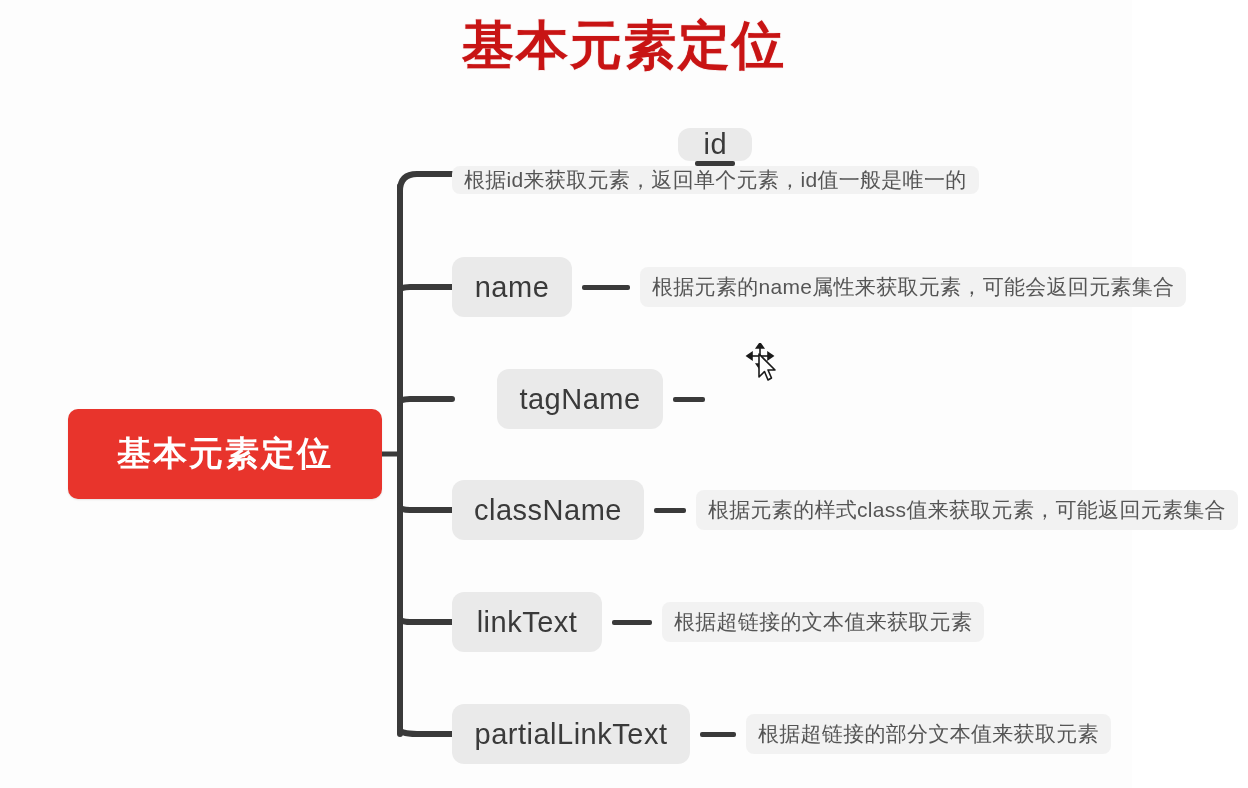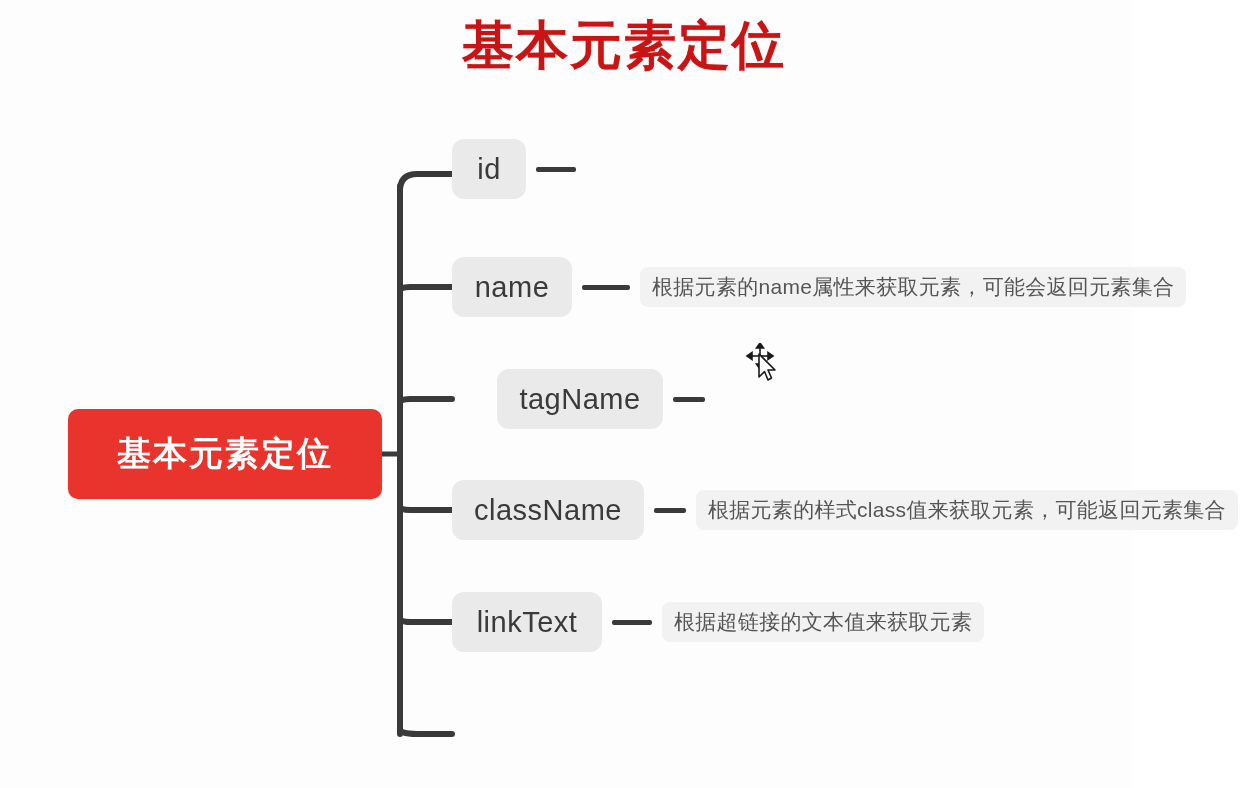--- a/index.html
+++ b/index.html
@@ -141,23 +141,24 @@
     <path d="M 400 403 Q 400 399 410 399 L 452 399" stroke="#3a3a3a" stroke-width="6" fill="none" stroke-linecap="round"></path>
     <path d="M 400 506 Q 400 510 410 510 L 452 510" stroke="#3a3a3a" stroke-width="6" fill="none" stroke-linecap="round"></path>
     <path d="M 400 618 Q 400 622 410 622 L 452 622" stroke="#3a3a3a" stroke-width="6" fill="none" stroke-linecap="round"></path>
     <path d="M 400 729 Q 400 734 417 734 L 452 734" stroke="#3a3a3a" stroke-width="6" fill="none" stroke-linecap="round"></path>
   </svg>
 
   <div id="root-node">
     <span class="root-label">基本元素定位</span>
   </div>
 
-  <div class="branch-row" style="top:139px;">
+  <div class="branch-row" style="top:128px;flex-direction:column;">
     <div class="branch-key" style="min-width:74px;">id</div>
     <div class="branch-link"></div>
+    <div class="branch-desc">根据id来获取元素，返回单个元素，id值一般是唯一的</div>
   </div>
 
   <div class="branch-row" style="top:257px;">
     <div class="branch-key" style="min-width:120px;">name</div>
     <div class="branch-link" style="width:48px;"></div>
     <div class="branch-desc">根据元素的name属性来获取元素，可能会返回元素集合</div>
   </div>
 
   <div class="branch-row" style="top:369px;">
     <div class="branch-key" style="min-width:166px;margin-left:45px;">tagName</div>
@@ -169,20 +170,25 @@
     <div class="branch-link" style="width:32px;"></div>
     <div class="branch-desc">根据元素的样式class值来获取元素，可能返回元素集合</div>
   </div>
 
   <div class="branch-row" style="top:592px;">
     <div class="branch-key" style="min-width:150px;">linkText</div>
     <div class="branch-link" style="width:40px;"></div>
     <div class="branch-desc">根据超链接的文本值来获取元素</div>
   </div>
 
+  <div class="branch-row" style="top:704px;">
+    <div class="branch-key" style="min-width:238px;">partialLinkText</div>
+    <div class="branch-link" style="width:36px;"></div>
+    <div class="branch-desc">根据超链接的部分文本值来获取元素</div>
+  </div>
 
   <svg id="cursor" viewBox="0 0 34 42" width="34" height="42">
 
     <g stroke="#1a1a1a" stroke-width="1.6" fill="#1a1a1a">
       <line x1="15" y1="2" x2="15" y2="24"></line>
       <line x1="4" y1="13" x2="26" y2="13"></line>
       <polygon points="15,0 11.5,5 18.5,5"></polygon>
       <polygon points="15,26 11.5,21 18.5,21"></polygon>
       <polygon points="2,13 7,9.5 7,16.5"></polygon>
       <polygon points="28,13 23,9.5 23,16.5"></polygon>

